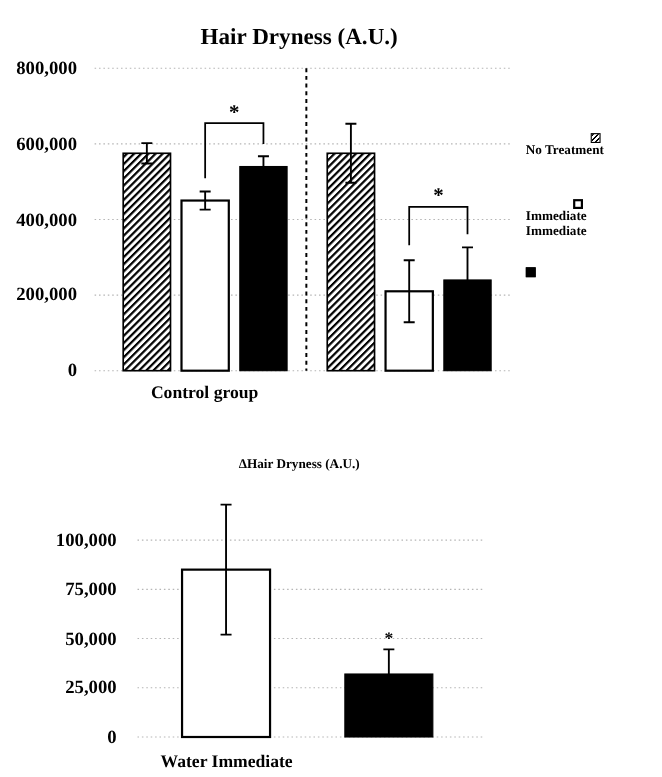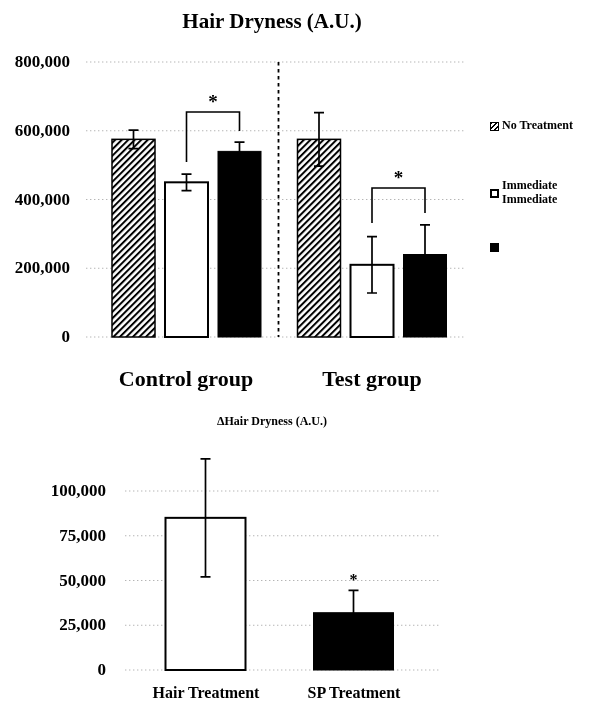--- a/index.html
+++ b/index.html
@@ -3,34 +3,34 @@
 <meta charset="utf-8">
 <style>
   html,body{margin:0;padding:0;background:#fff;}
   .figure{
     position:relative;width:602px;height:706px;background:#ffffff;overflow:hidden;
     font-family:"Liberation Serif","DejaVu Serif",serif;font-weight:bold;color:#000;
   }
   #plot-svg{position:absolute;left:0;top:0;z-index:1;}
   .txt{position:absolute;z-index:2;}
   .chart-title{text-align:center;font-size:21px;letter-spacing:0px;}
-  #top-title{left:82px;top:9px;width:380px;}
+  #top-title{left:82px;top:21px;width:380px;}
   #bottom-title{left:82px;top:414px;width:380px;font-size:12px;}
-  .group-label{text-align:center;font-size:22px;top:349px;width:200px;margin-top:17px;}
+  .group-label{text-align:center;font-size:16px;top:349px;width:200px;}
   #group-label-0{left:86px;}
   #group-label-1{left:272px;}
   .xcat{position:absolute;text-align:center;font-size:16px;top:684px;width:200px;}
   #xcat-0{left:106px;}
   #xcat-1{left:254px;}
   .ytick-box{position:absolute;z-index:2;left:0;top:0;height:706px;}
   #top-yticks{width:72px;}
   #bottom-yticks{width:108px;}
   .ytick{position:absolute;right:2px;width:100%;text-align:right;font-size:17px;height:20px;line-height:20px;}
   .legend{position:absolute;left:478px;top:0;width:118px;z-index:2;}
-  .legend-item{position:absolute;left:12px;display:flex;align-items:center;}
+  .legend-item{position:absolute;left:0;display:flex;align-items:flex-end;flex-direction:column;}
   .sq{flex:0 0 auto;width:9px;height:9px;margin:2px 3px 0 0;border:1px solid #000;box-sizing:border-box;}
   .sq.hatch{background:repeating-linear-gradient(135deg,#000 0 1.3px,#fff 1.3px 3.4px);}
   .sq.white{background:#fff;border-width:2px;}
   .sq.black{background:#000;}
   .legend-text{font-size:12px;line-height:13.5px;}
   .legend-text span{display:block;}
   
   .grid{stroke:#b5b5b5;stroke-width:1;stroke-dasharray:1.4 2.6;}
   .divider{stroke:#000;stroke-width:1.8;stroke-dasharray:3.6 3.4;}
   .bar-white{fill:#ffffff;stroke:#000;stroke-width:2;}
@@ -91,21 +91,20 @@
 
   <div class="ytick-box" id="top-yticks">
       <span class="ytick" style="top: 327px;">0</span>
       <span class="ytick" style="top: 258.25px;">200,000</span>
       <span class="ytick" style="top: 189.5px;">400,000</span>
       <span class="ytick" style="top: 120.75px;">600,000</span>
       <span class="ytick" style="top: 52px;">800,000</span>
     </div>
 
   <div class="txt group-label" id="group-label-0">Control group</div>
-  <div class="txt group-label" id="group-label-1">Test group</div>
 
   <div class="legend">
     <div class="legend-item" style="top:119px">
       <span class="sq hatch"></span>
       <span class="legend-text">
         <span>No Treatment</span>
       </span>
     </div>
     <div class="legend-item" style="top:179px">
       <span class="sq white"></span>
@@ -122,16 +121,15 @@
   <div class="txt chart-title" id="bottom-title">ΔHair Dryness (A.U.)</div>
 
   <div class="ytick-box" id="bottom-yticks">
       <span class="ytick" style="top: 660px;">0</span>
       <span class="ytick" style="top: 615.25px;">25,000</span>
       <span class="ytick" style="top: 570.5px;">50,000</span>
       <span class="ytick" style="top: 525.75px;">75,000</span>
       <span class="ytick" style="top: 481px;">100,000</span>
     </div>
 
-  <div class="xcat" id="xcat-0">Hair Treatment</div>
-  <div class="xcat" id="xcat-1">SP Treatment</div>
+  <div class="xcat" id="xcat-0">Water Immediate</div>
 
 </div>
 
 </body></html>

